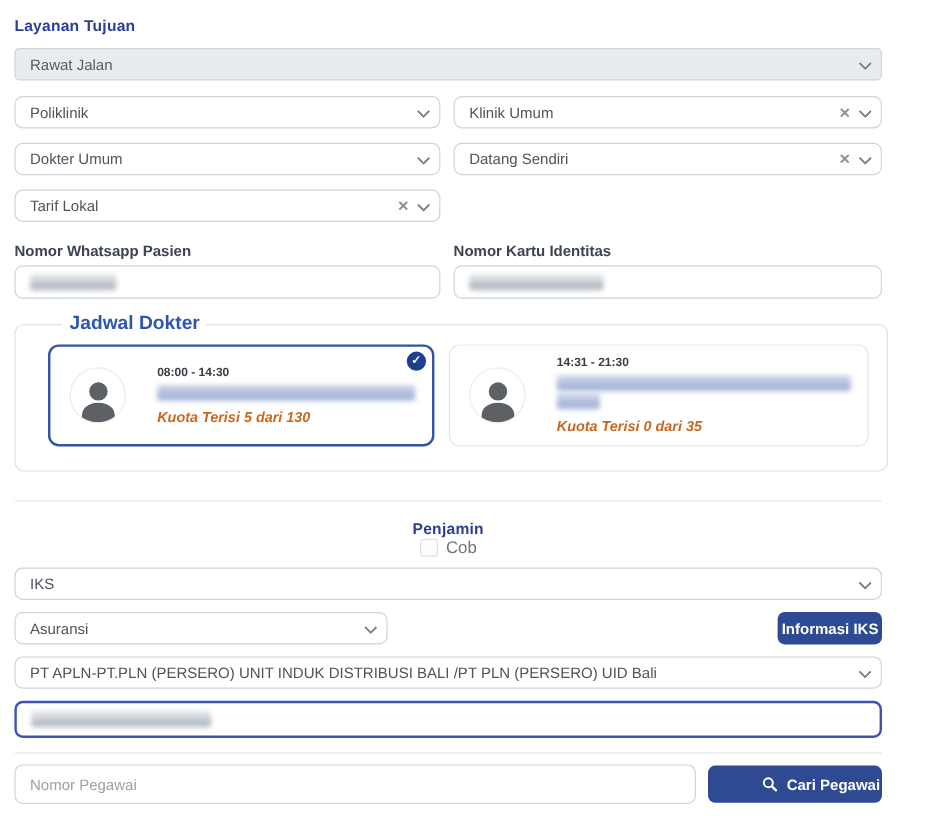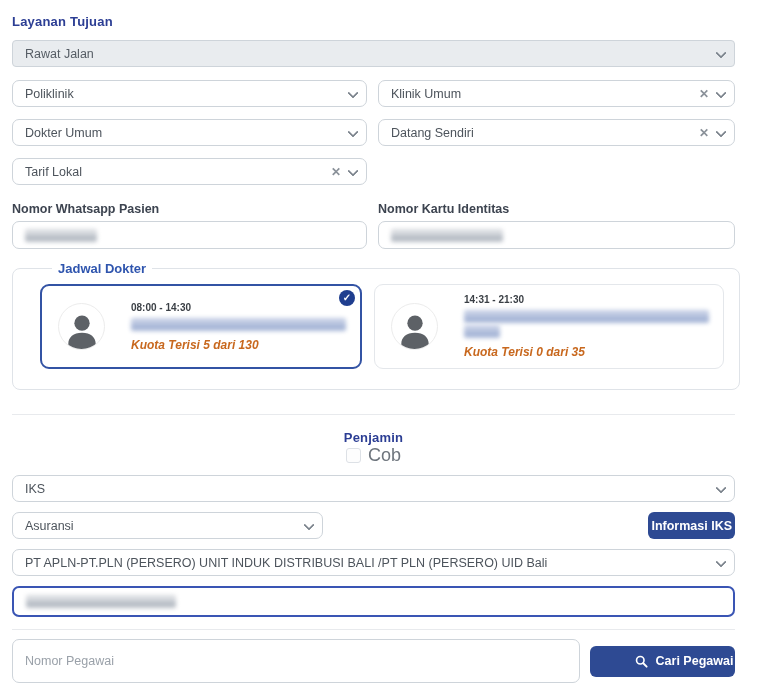--- a/index.html
+++ b/index.html
@@ -68,21 +68,21 @@
     background: linear-gradient(to bottom, #d9dce0 45%, #b9bfc7 45%);
   }
   .redact.blue { background: linear-gradient(to bottom, #c3cde4 45%, #a9b8d8 45%); }
 
   
   fieldset.jadwal {
     border: 1px solid #dfe3e8; border-radius: 8px;
     margin-top: 12px; padding: 8px 15px 20px 27px;
   }
   fieldset.jadwal legend {
-    color: #2f55ae; font-size: 13px; font-weight: bold;
+    color: #2f55ae; font-size: 16px; font-weight: bold;
     padding: 0 6px; margin-left: 12px;
   }
   .cards { display: grid; grid-template-columns: 1fr 1fr; gap: 12px; }
   .card {
     position: relative; border: 1px solid #e4e7eb; border-radius: 9px;
     height: 85px; display: flex; align-items: center; gap: 26px;
     padding: 0 14px 0 16px; background: #fff; cursor: pointer;
   }
   .card.selected { border: 2px solid #3353a4; }
   .check-badge {
@@ -109,40 +109,40 @@
   
   .penjamin-head {
     display: flex; justify-content: space-between; align-items: center;
     margin-top: 15px; margin-bottom: 9px; flex-direction: column;
   }
   .cob { display: flex; align-items: center; gap: 7px; cursor: pointer; }
   .cob-box {
     width: 15px; height: 15px; border: 1px solid #dde1e6; border-radius: 3px;
     background: #fdfdfd;
   }
-  .cob-label { font-size: 18px; color: #6e757d; }
+  .cob-label { font-size: 14px; color: #6e757d; }
 
   .row-asuransi {
     display: flex; justify-content: space-between; align-items: center;
     margin-top: 10px;
   }
   .row-asuransi .ctl { width: 311px; }
   .btn {
     background: #2e4a93; color: #fff; border: none; border-radius: 6px;
     font-family: "Liberation Sans", sans-serif;
     font-size: 12.5px; font-weight: bold; cursor: pointer;
     display: flex; align-items: center; justify-content: center; gap: 8px; padding-left: 43px;
   }
   .btn-info { height: 27px; padding: 0 3px; }
   .mt10 { margin-top: 10px; }
   .row-bottom {
     display: flex; justify-content: space-between; align-items: center;
     margin-top: 9px;
   }
-  .row-bottom .input { width: 568px; height: 44px; }
+  .row-bottom .input { width: 568px; height: 33px; }
   .btn-cari { height: 31px; width: 145px; }
   .search-glyph { display: inline-flex; }
 </style>
 </head>
 <body>
 
 <div class="content">
   <div class="inner">
 
     <div class="section-title" id="layanan-title">Layanan Tujuan</div>

